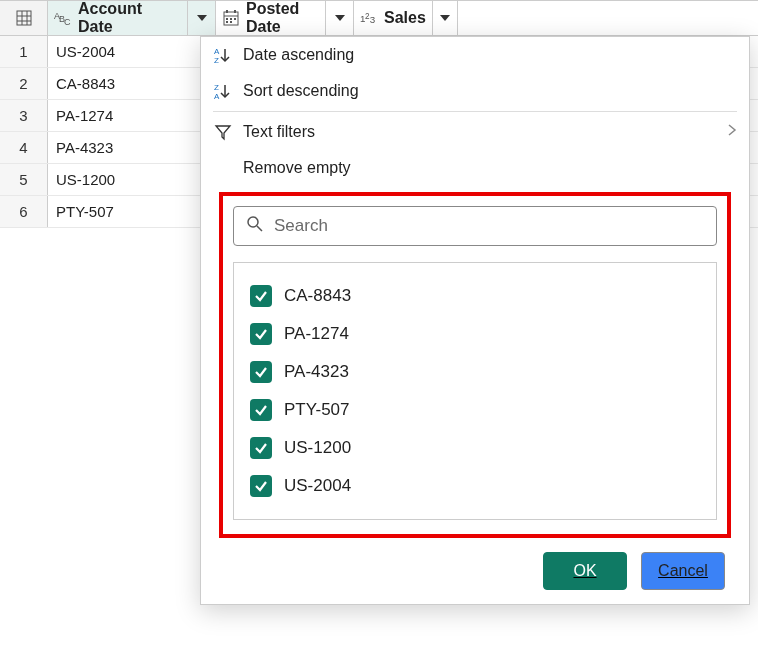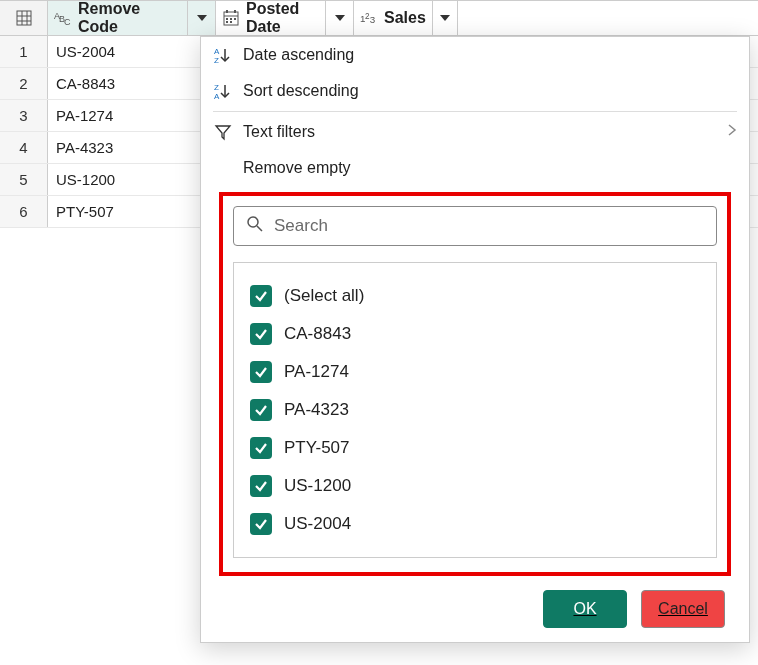--- a/index.html
+++ b/index.html
@@ -65,21 +65,21 @@
   .cb {
     width:22px; height:22px; background:#0f7a64; border-radius:4px;
     display:flex; align-items:center; justify-content:center;
   }
 
   .btn-row { display:flex; gap:14px; justify-content:flex-end; padding: 14px 24px 0 0; text-decoration: underline; }
   .btn {
     min-width:84px; height:38px; border-radius:4px; font-size:16px; display:flex; align-items:center; justify-content:center; cursor:pointer;
   }
   .btn-primary { background:#0f7a64; color:#fff; border:1px solid #0f7a64; }
-  .btn-secondary { background:#ef4444; color:#222; border:1px solid #888; }
+  .btn-secondary { background:#3b82f6; color:#222; border:1px solid #888; }
 </style>
 </head>
 <body>
 
 <div class="thead">
   <div class="rownum-head">
     <span class="type-ico">
       <svg width="16" height="16" viewBox="0 0 16 16">
           <rect x="1" y="1" width="14" height="14" fill="none" stroke="#555"></rect>
           <line x1="1" y1="6" x2="15" y2="6" stroke="#555"></line>
@@ -92,21 +92,21 @@
 
   <div class="col col1 active">
     <div class="col-name">
       <span class="type-ico">
         <svg width="18" height="18" viewBox="0 0 18 18">
             <text x="0" y="10" font-size="9" fill="#555">A</text>
             <text x="5" y="13" font-size="9" fill="#555">B</text>
             <text x="10" y="16" font-size="9" fill="#555">C</text>
           </svg>
       </span>
-      <span class="lbl">Remove Code</span>
+      <span class="lbl">Account Date</span>
     </div>
     <div class="drop-btn">
       <svg width="12" height="12" viewBox="0 0 12 12">
           <polygon points="1,3 11,3 6,9" fill="#333"></polygon>
         </svg>
     </div>
   </div>
 
   <div class="col col2">
     <div class="col-name">
@@ -230,28 +230,20 @@
         <svg width="18" height="18" viewBox="0 0 18 18">
             <circle cx="7" cy="7" r="5" fill="none" stroke="#555" stroke-width="1.5"></circle>
             <line x1="11" y1="11" x2="16" y2="16" stroke="#555" stroke-width="1.5"></line>
           </svg>
       </span>
       <input type="text" placeholder="Search" style="">
     </div>
 
     <div class="options-box">
 
-    <div class="opt-row">
-          <span class="cb">
-            <svg width="14" height="14" viewBox="0 0 14 14">
-              <polyline points="2,7 6,11 12,3" fill="none" stroke="#fff" stroke-width="2.2"></polyline>
-            </svg>
-          </span>
-          <span>(Select all)</span>
-        </div>
         <div class="opt-row">
           <span class="cb">
             <svg width="14" height="14" viewBox="0 0 14 14">
               <polyline points="2,7 6,11 12,3" fill="none" stroke="#fff" stroke-width="2.2"></polyline>
             </svg>
           </span>
           <span>CA-8843</span>
         </div>
         <div class="opt-row">
           <span class="cb">

